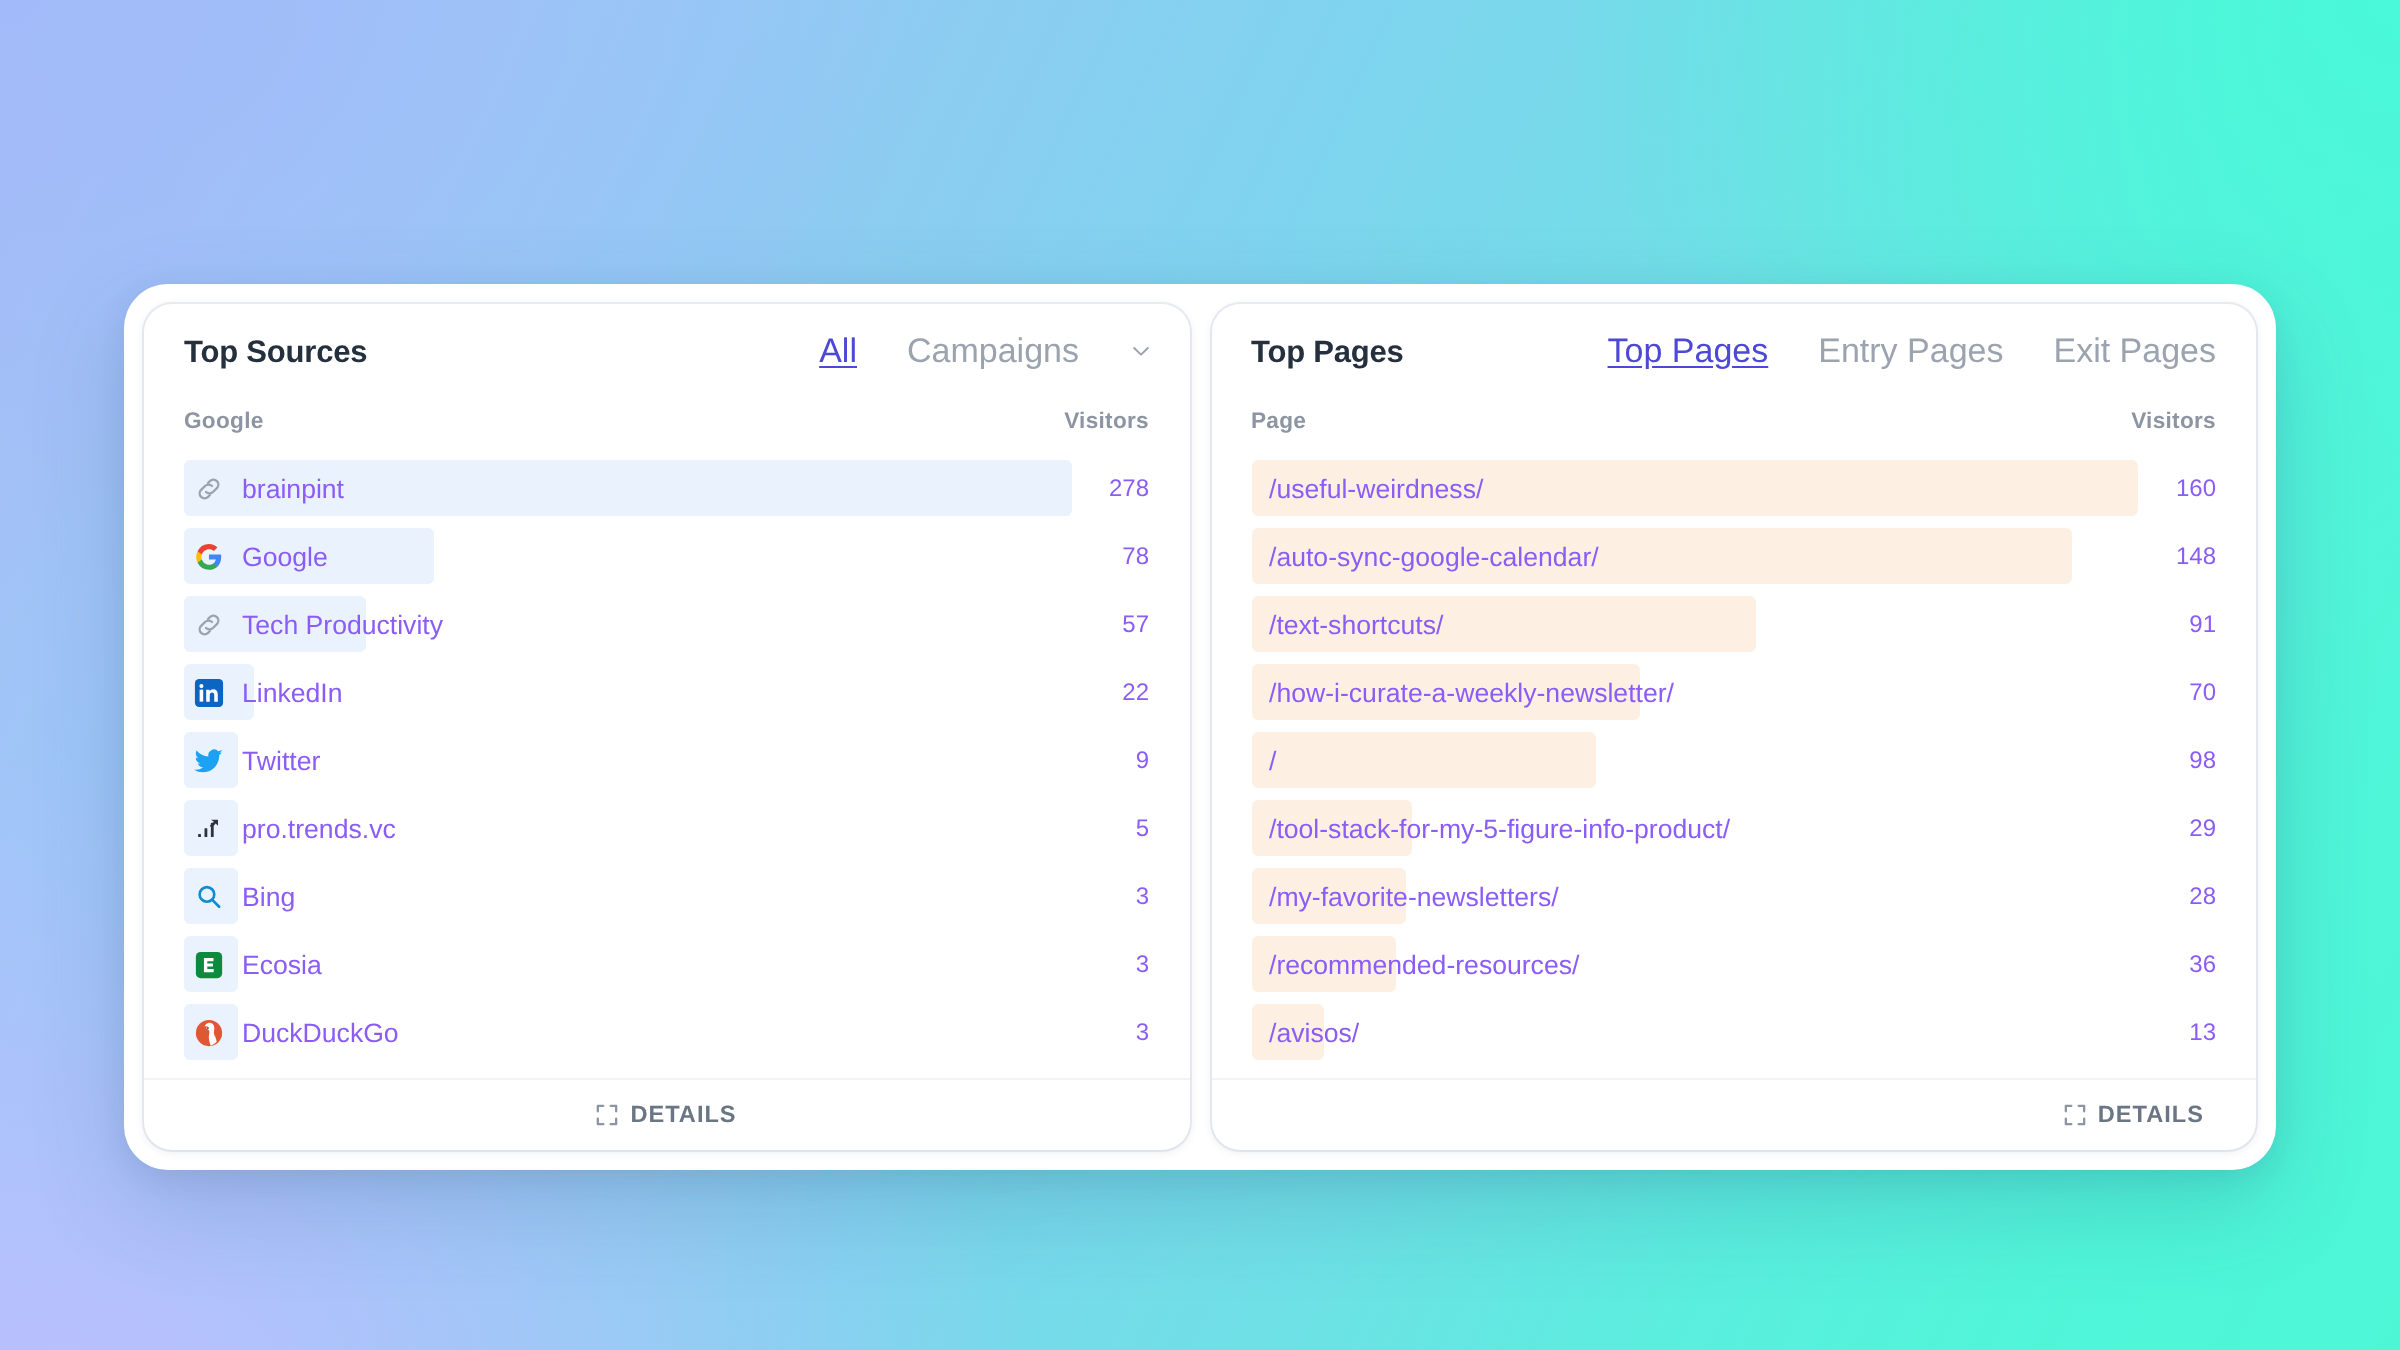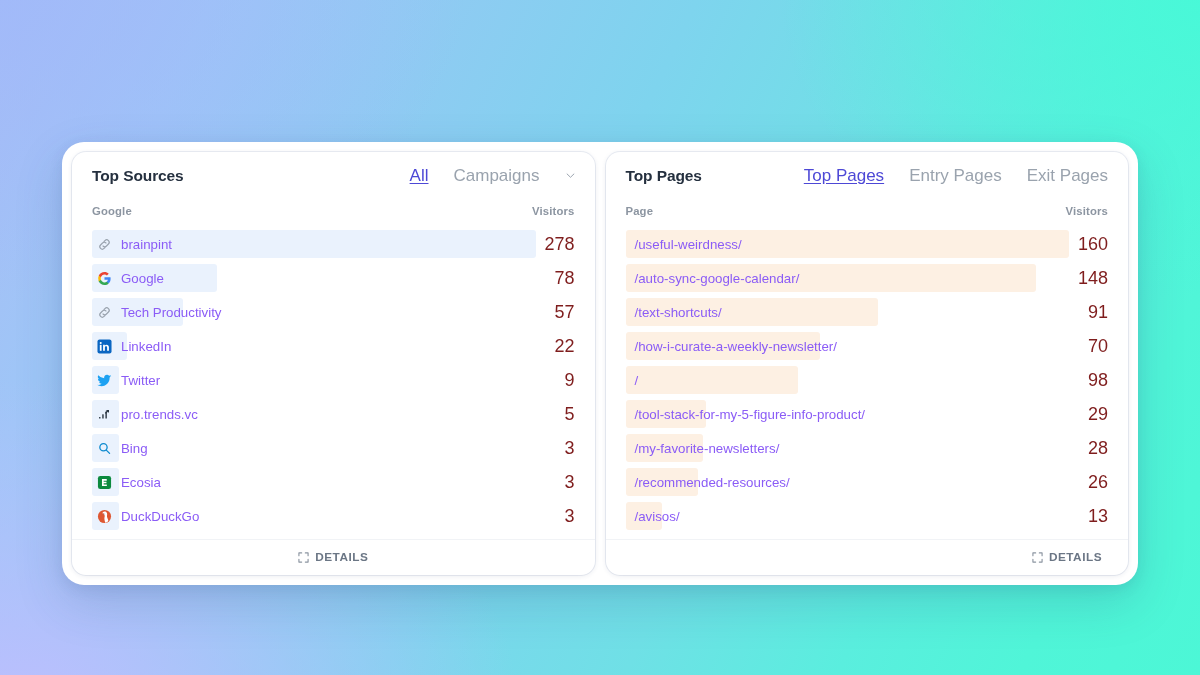--- a/index.html
+++ b/index.html
@@ -167,22 +167,22 @@
     white-space: nowrap;
     flex: 1 1 auto;
     padding-left: 4px;
   }
 
   .card-pages .row-label { padding-left: 9px; }
 
   .row-value {
     position: relative;
     z-index: 1;
-    font-size: 18px;
-    color: #7f1d1d;
+    font-size: 12px;
+    color: #8b5cf6;
     font-weight: normal;
     padding-left: 12px;
     flex: 0 0 auto;
   }
 
   .row-ico {
     width: 16px;
     height: 16px;
     flex: 0 0 16px;
     display: flex;
@@ -465,21 +465,21 @@
           <div class="row-label">
             <span>/my-favorite-newsletters/</span>
           </div>
           <div class="row-value">28</div>
         </div>
         <div class="row">
           <div class="bar" style="width: 14.95%;"></div>
           <div class="row-label">
             <span>/recommended-resources/</span>
           </div>
-          <div class="row-value">26</div>
+          <div class="row-value">36</div>
         </div>
         <div class="row">
           <div class="bar" style="width: 7.475%;"></div>
           <div class="row-label">
             <span>/avisos/</span>
           </div>
           <div class="row-value">13</div>
         </div>
       </div>
 

